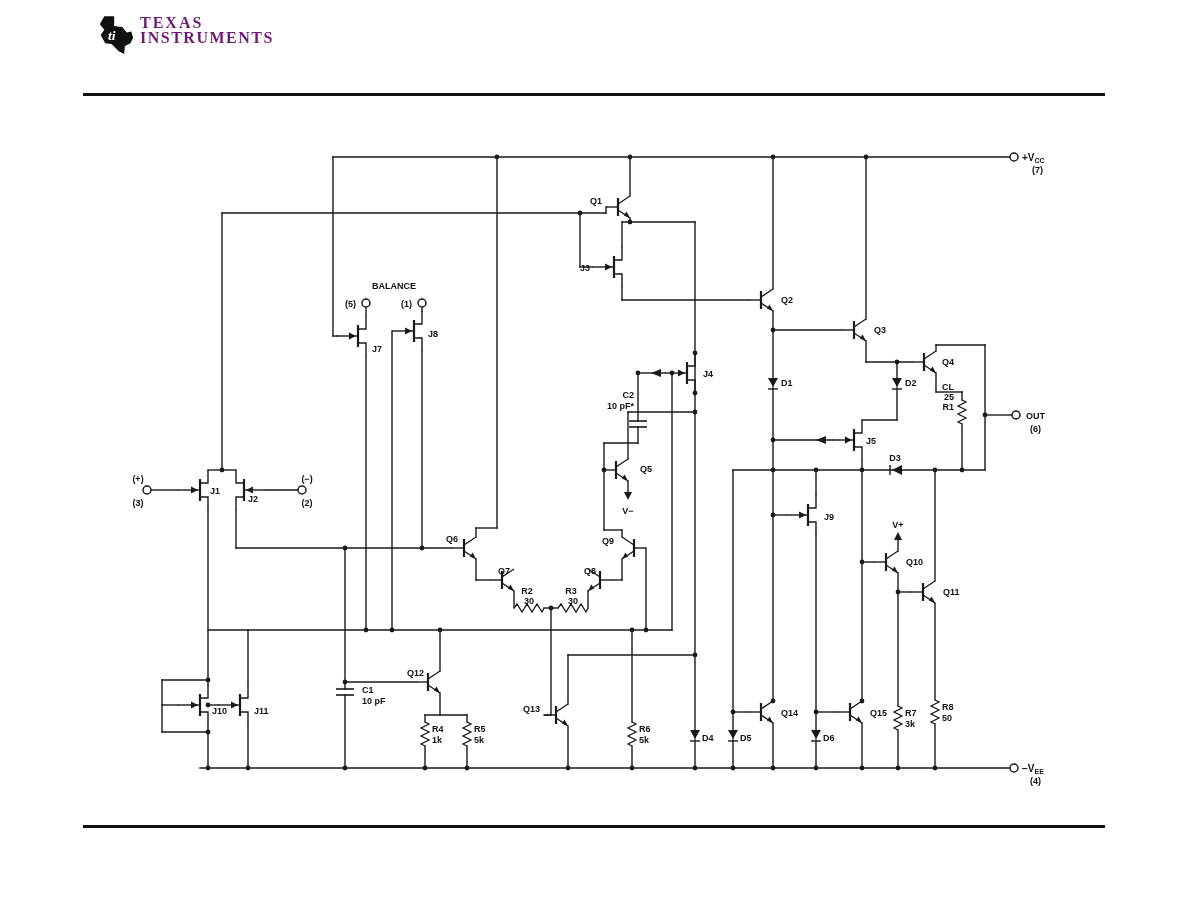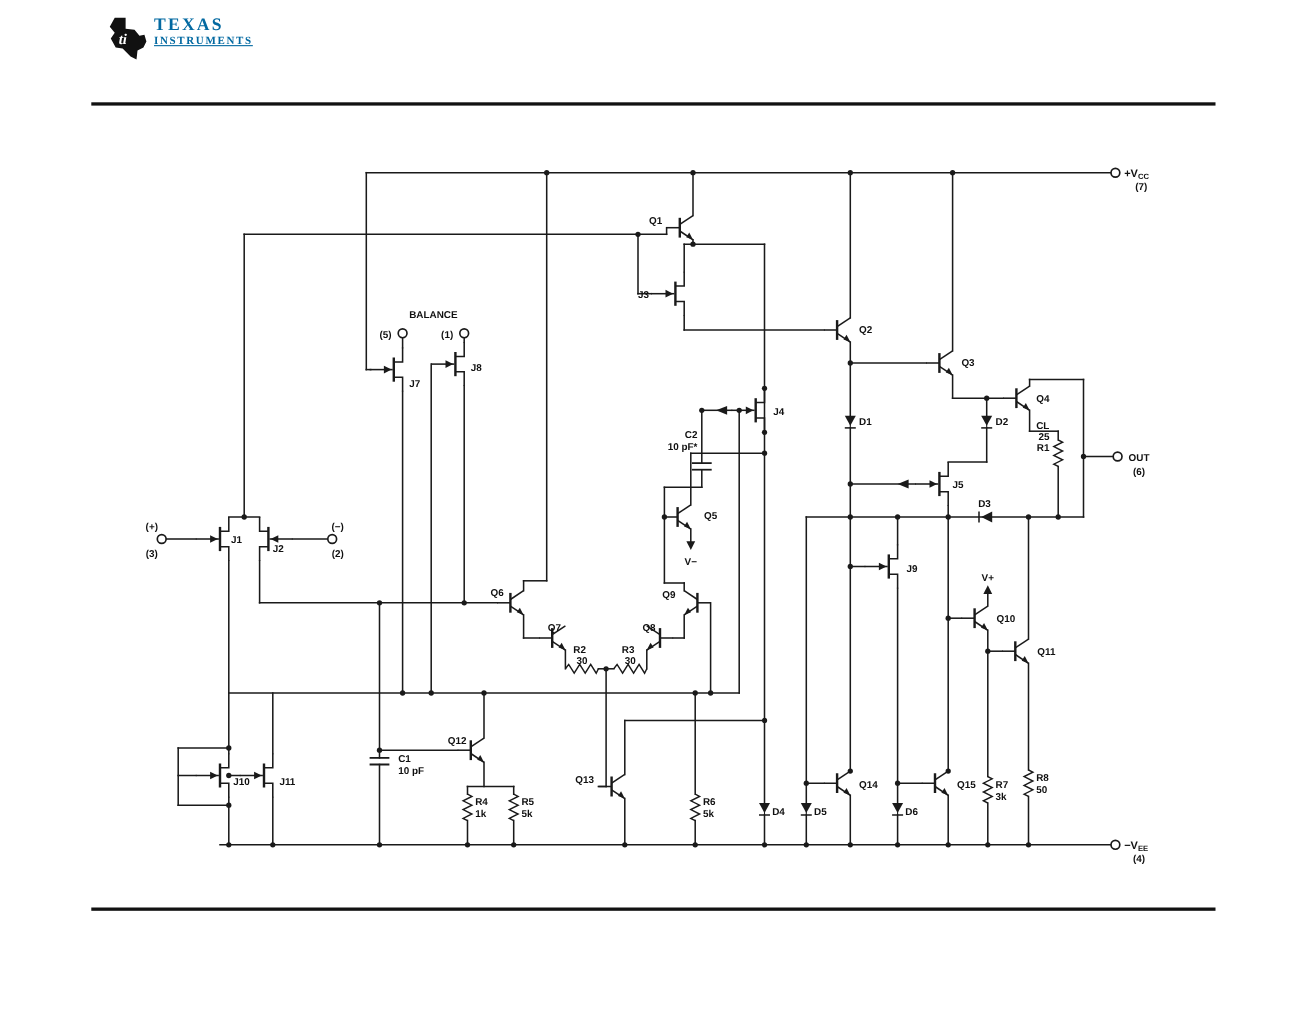--- a/index.html
+++ b/index.html
@@ -1,23 +1,23 @@
 <!DOCTYPE html>
 <html><head>
 <meta charset="utf-8">
 <style>
   html,body{margin:0;padding:0;background:#ffffff;}
   body{width:1188px;height:918px;position:relative;font-family:"Liberation Sans",sans-serif;overflow:hidden;}
   .rule{position:absolute;left:83px;width:1022px;height:3px;background:#111;}
   #top-rule{top:93px;}
   #bottom-rule{top:825px;}
   #header{position:absolute;left:98px;top:14px;display:flex;align-items:flex-start;}
-  #brand{margin-left:6px;color:#0369a1;}
+  #brand{margin-left:6px;color:#701a75;}
   #brand .l1{font-family:"Liberation Serif",serif;font-weight:bold;font-size:16px;letter-spacing:2px;line-height:17px;}
-  #brand .l2{font-family:"Liberation Serif",serif;font-weight:bold;font-size:10px;letter-spacing:1.5px;line-height:13px;text-decoration:underline;}
+  #brand .l2{font-family:"Liberation Serif",serif;font-weight:bold;font-size:16px;letter-spacing:1.5px;line-height:13px;}
   #schematic-svg{position:absolute;left:0;top:0;}
   .wire{stroke:#1a1a1a;stroke-width:1.4;fill:none;stroke-linecap:square;}
   .lbl{font-family:"Liberation Sans",sans-serif;font-weight:bold;font-size:9px;fill:#111;}
 </style>
 </head>
 <body>
 
 <div id="header">
   <svg width="36" height="44" viewBox="0 0 40 46">
     <path d="M7,1 L18,1 L18,12 L27,13 L32,19 L37,18 L39,25 L36,31 L30,34 L29,43 L23,40 L15,32 L8,31 L3,22 L7,16 L2,10 Z" fill="#111"></path>

